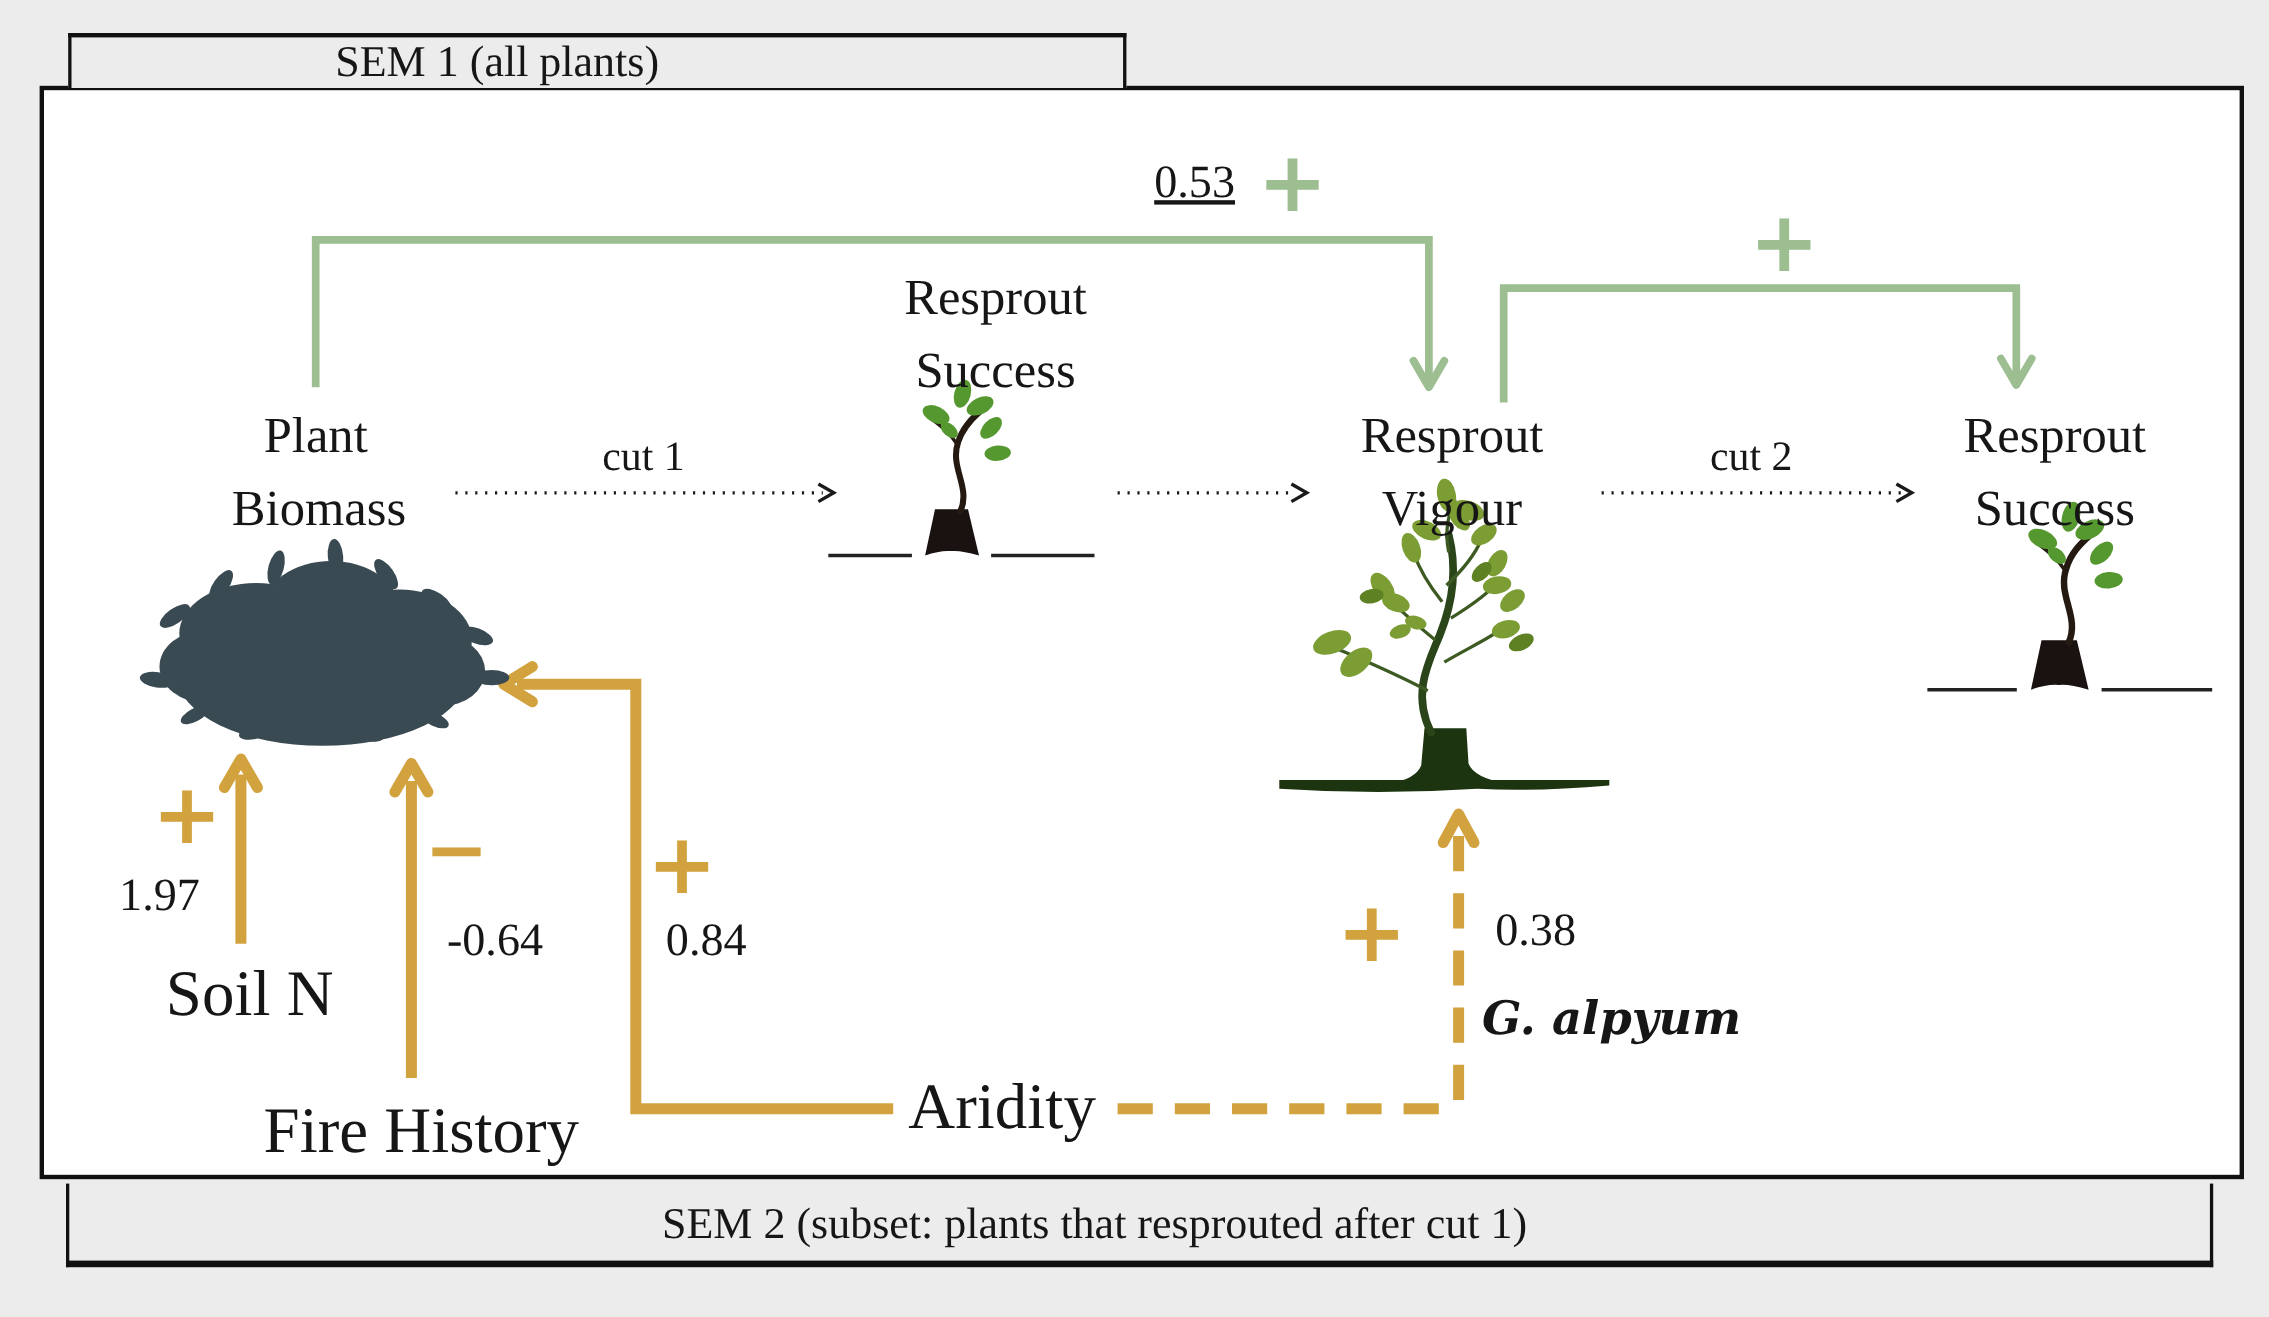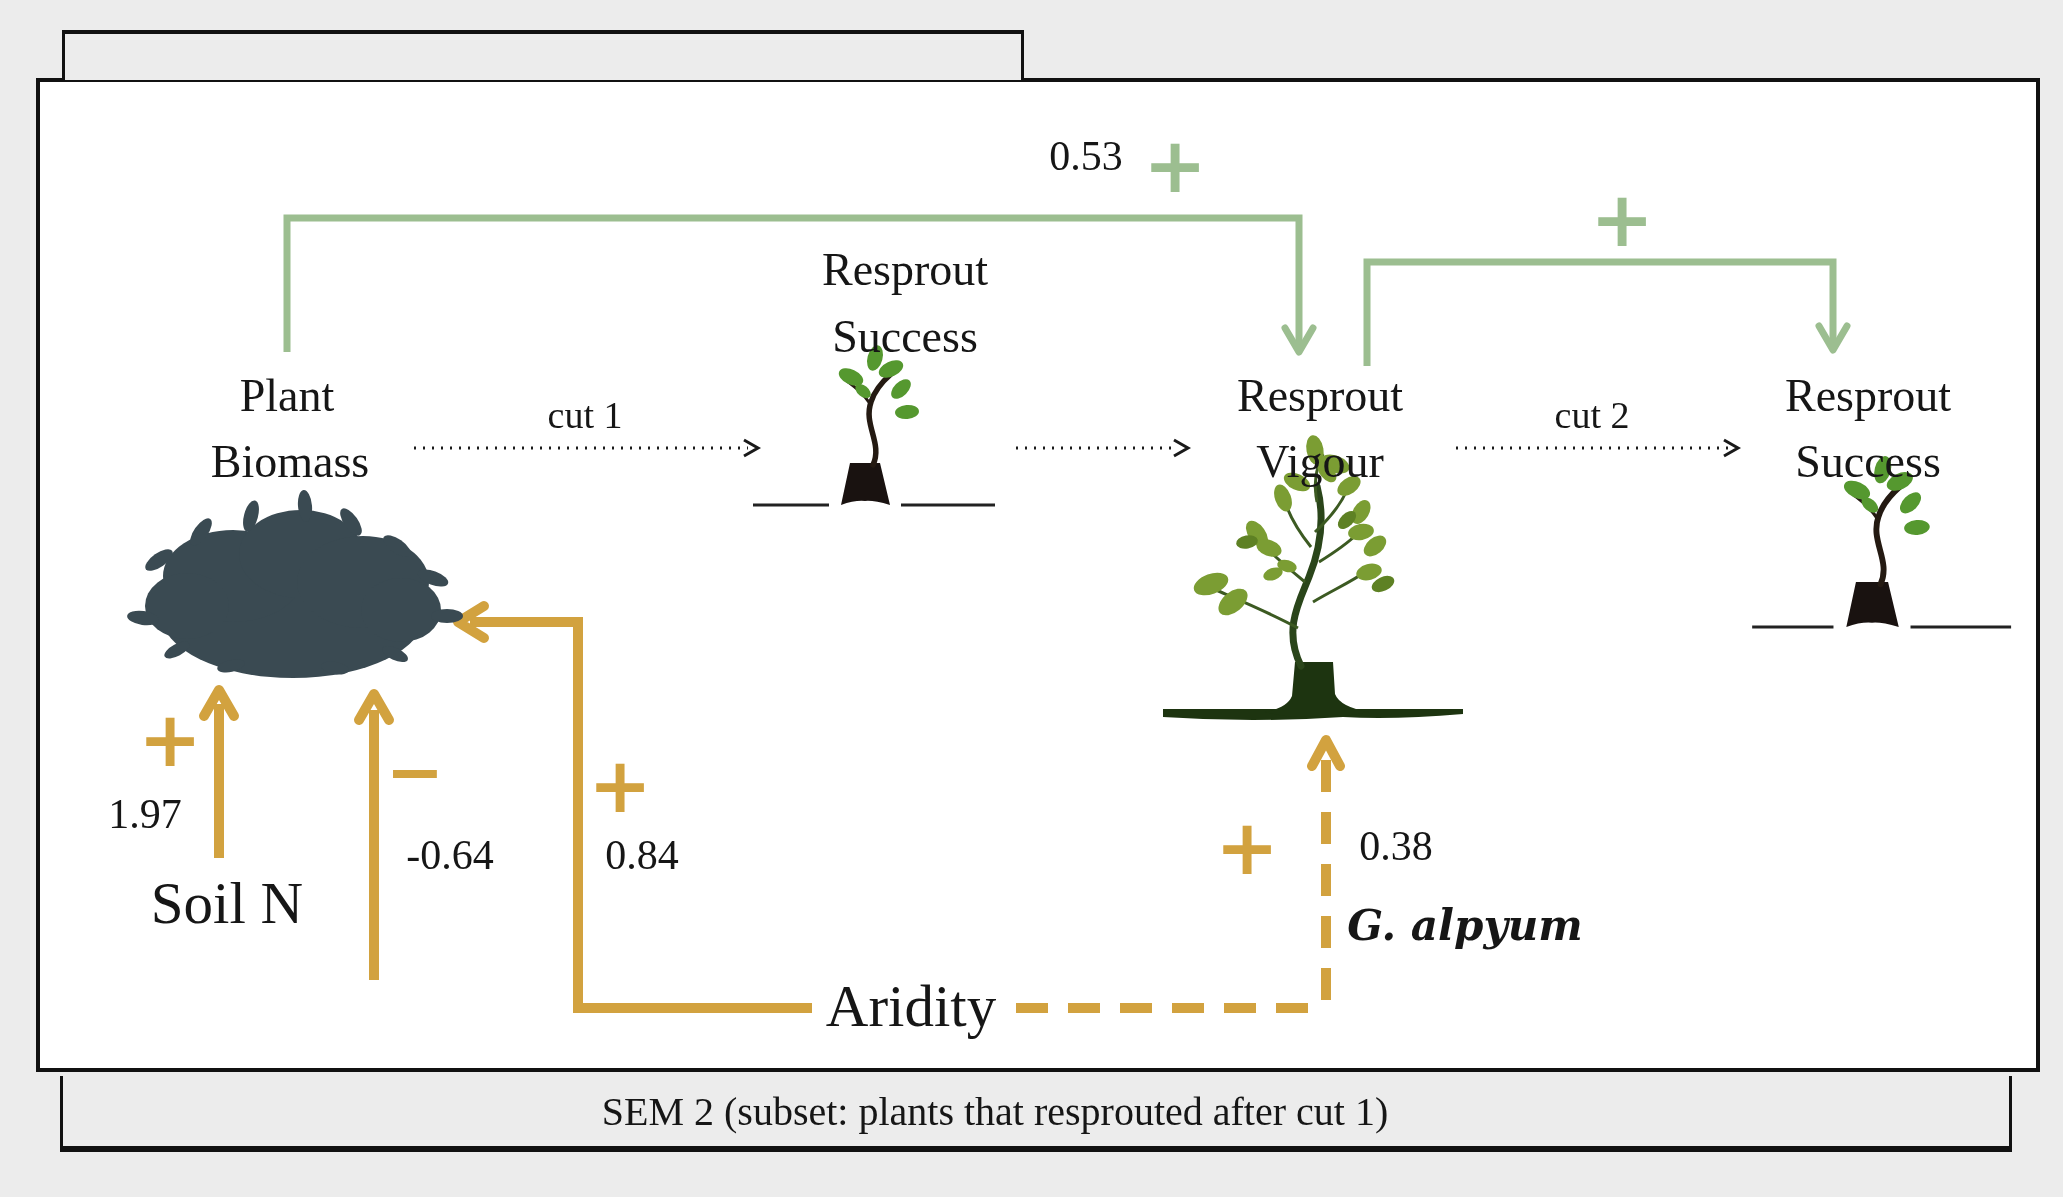--- a/index.html
+++ b/index.html
@@ -180,48 +180,50 @@
         <ellipse cx="14" cy="-240" rx="12" ry="7" transform="rotate(50 14 -240)"></ellipse>
       </g>
       <g fill="#5e8124">
         <ellipse cx="-66" cy="-170" rx="11" ry="6.5" transform="rotate(-10 -66 -170)"></ellipse>
         <ellipse cx="34" cy="-192" rx="11" ry="6.5" transform="rotate(-45 34 -192)"></ellipse>
         <ellipse cx="70" cy="-128" rx="12" ry="7" transform="rotate(-25 70 -128)"></ellipse>
       </g>
     </g>
   </svg>
 
+  <div class="lbl frame-lbl" style="left:452px;top:56px;">SEM 1 (all plants)</div>
   <div class="lbl frame-lbl" style="left:995px;top:1112px;">SEM 2  (subset: plants that resprouted after cut 1)</div>
 
   <div class="lbl node-lbl" style="left:287px;top:396px;">Plant</div>
   <div class="lbl node-lbl" style="left:278px;top:462px;margin-left:12px;">Biomass</div>
 
   <div class="lbl node-lbl" style="left:905px;top:270px;">Resprout</div>
   <div class="lbl node-lbl" style="left:905px;top:337px;">Success</div>
 
   <div class="lbl node-lbl" style="left:1320px;top:396px;">Resprout</div>
   <div class="lbl node-lbl" style="left:1320px;top:462px;">Vigour</div>
 
   <div class="lbl node-lbl" style="left:1868px;top:396px;">Resprout</div>
   <div class="lbl node-lbl" style="left:1868px;top:462px;">Success</div>
 
   <div class="lbl cut-lbl" style="left:585px;top:415px;">cut 1</div>
   <div class="lbl cut-lbl" style="left:1592px;top:415px;">cut 2</div>
 
-  <div class="lbl coef-lbl" style="left:1086px;top:156px;">0.53</div>
+  <div class="lbl coef-lbl" style="left:1086px;top:166px;text-decoration:underline;">0.53</div>
   <div class="lbl coef-lbl" style="left:145px;top:814px;">1.97</div>
   <div class="lbl coef-lbl" style="left:450px;top:855px;">-0.64</div>
   <div class="lbl coef-lbl" style="left:642px;top:855px;">0.84</div>
   <div class="lbl coef-lbl" style="left:1396px;top:846px;">0.38</div>
 
   <div class="lbl sign sign-green" style="left:1175px;top:166px;">+</div>
   <div class="lbl sign sign-green" style="left:1622px;top:220px;">+</div>
   <div class="lbl sign sign-gold" style="left:170px;top:740px;">+</div>
   <div class="lbl sign sign-gold sign-minus" style="left:415px;top:772px;">−</div>
   <div class="lbl sign sign-gold" style="left:620px;top:786px;">+</div>
   <div class="lbl sign sign-gold" style="left:1247px;top:848px;">+</div>
 
   <div class="lbl pred-lbl" style="left:227px;top:903px;">Soil N</div>
+  <div class="lbl pred-lbl" style="left:383px;top:1028px;">Fire History</div>
   <div class="lbl pred-lbl" style="left:911px;top:1006px;">Aridity</div>
 
   <div class="lbl species-lbl" style="left:1465px;top:926px;">G. alpyum</div>
 
 </div>
 
 </body></html>

